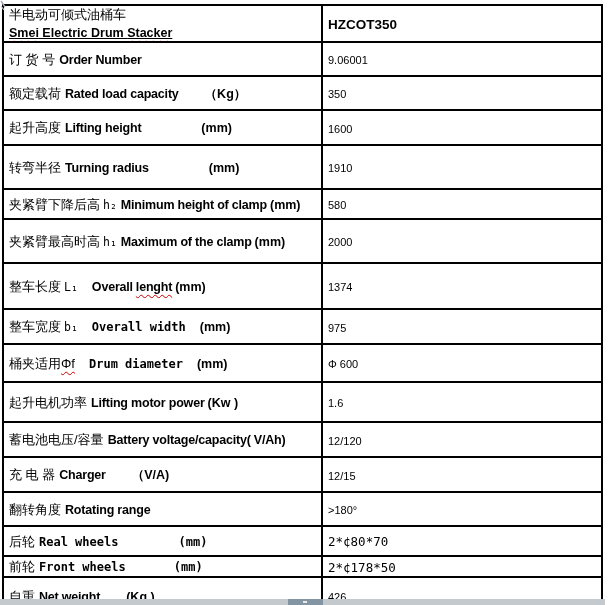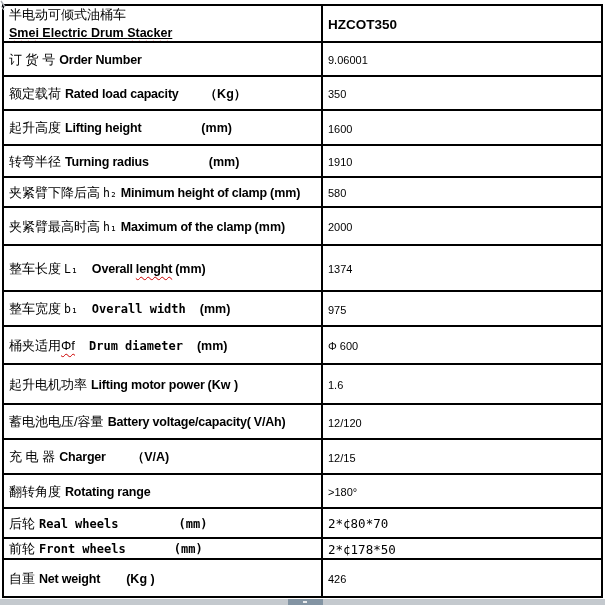--- a/index.html
+++ b/index.html
@@ -81,31 +81,31 @@
     <tr style="height:34px;">
       <td><span class="cn">额定载荷</span><span class="en">Rated load capacity</span><span class="unit g-md">（Kg）</span></td>
       <td><span class="value">350</span></td>
     </tr>
 
     <tr style="height:35px;">
       <td><span class="cn">起升高度</span><span class="en">Lifting height</span><span class="unit g-lg">(mm)</span></td>
       <td><span class="value">1600</span></td>
     </tr>
 
-    <tr style="height:32px;">
+    <tr style="height:44px;">
       <td><span class="cn">转弯半径</span><span class="en">Turning radius</span><span class="unit g-lg">(mm)</span></td>
       <td><span class="value">1910</span></td>
     </tr>
 
     <tr style="height:30px;">
       <td><span class="cn">夹紧臂下降后高</span><span class="subvar">h₂</span><span class="en">Minimum height of clamp</span><span class="unit g-xs">(mm)</span></td>
       <td><span class="value">580</span></td>
     </tr>
 
-    <tr style="height:38px;">
+    <tr style="height:44px;">
       <td><span class="cn">夹紧臂最高时高</span><span class="subvar">h₁</span><span class="en">Maximum of the clamp</span><span class="unit g-xs">(mm)</span></td>
       <td><span class="value">2000</span></td>
     </tr>
 
     <tr style="height:46px;">
       <td><span class="cn">整车长度</span><span class="subvar">L₁</span><span class="en g-sm">Overall</span><span class="en wavy-only" style="margin-left:3px;">lenght</span><span class="unit g-xs">(mm)</span></td>
       <td><span class="value">1374</span></td>
     </tr>
 
     <tr style="height:35px;">

